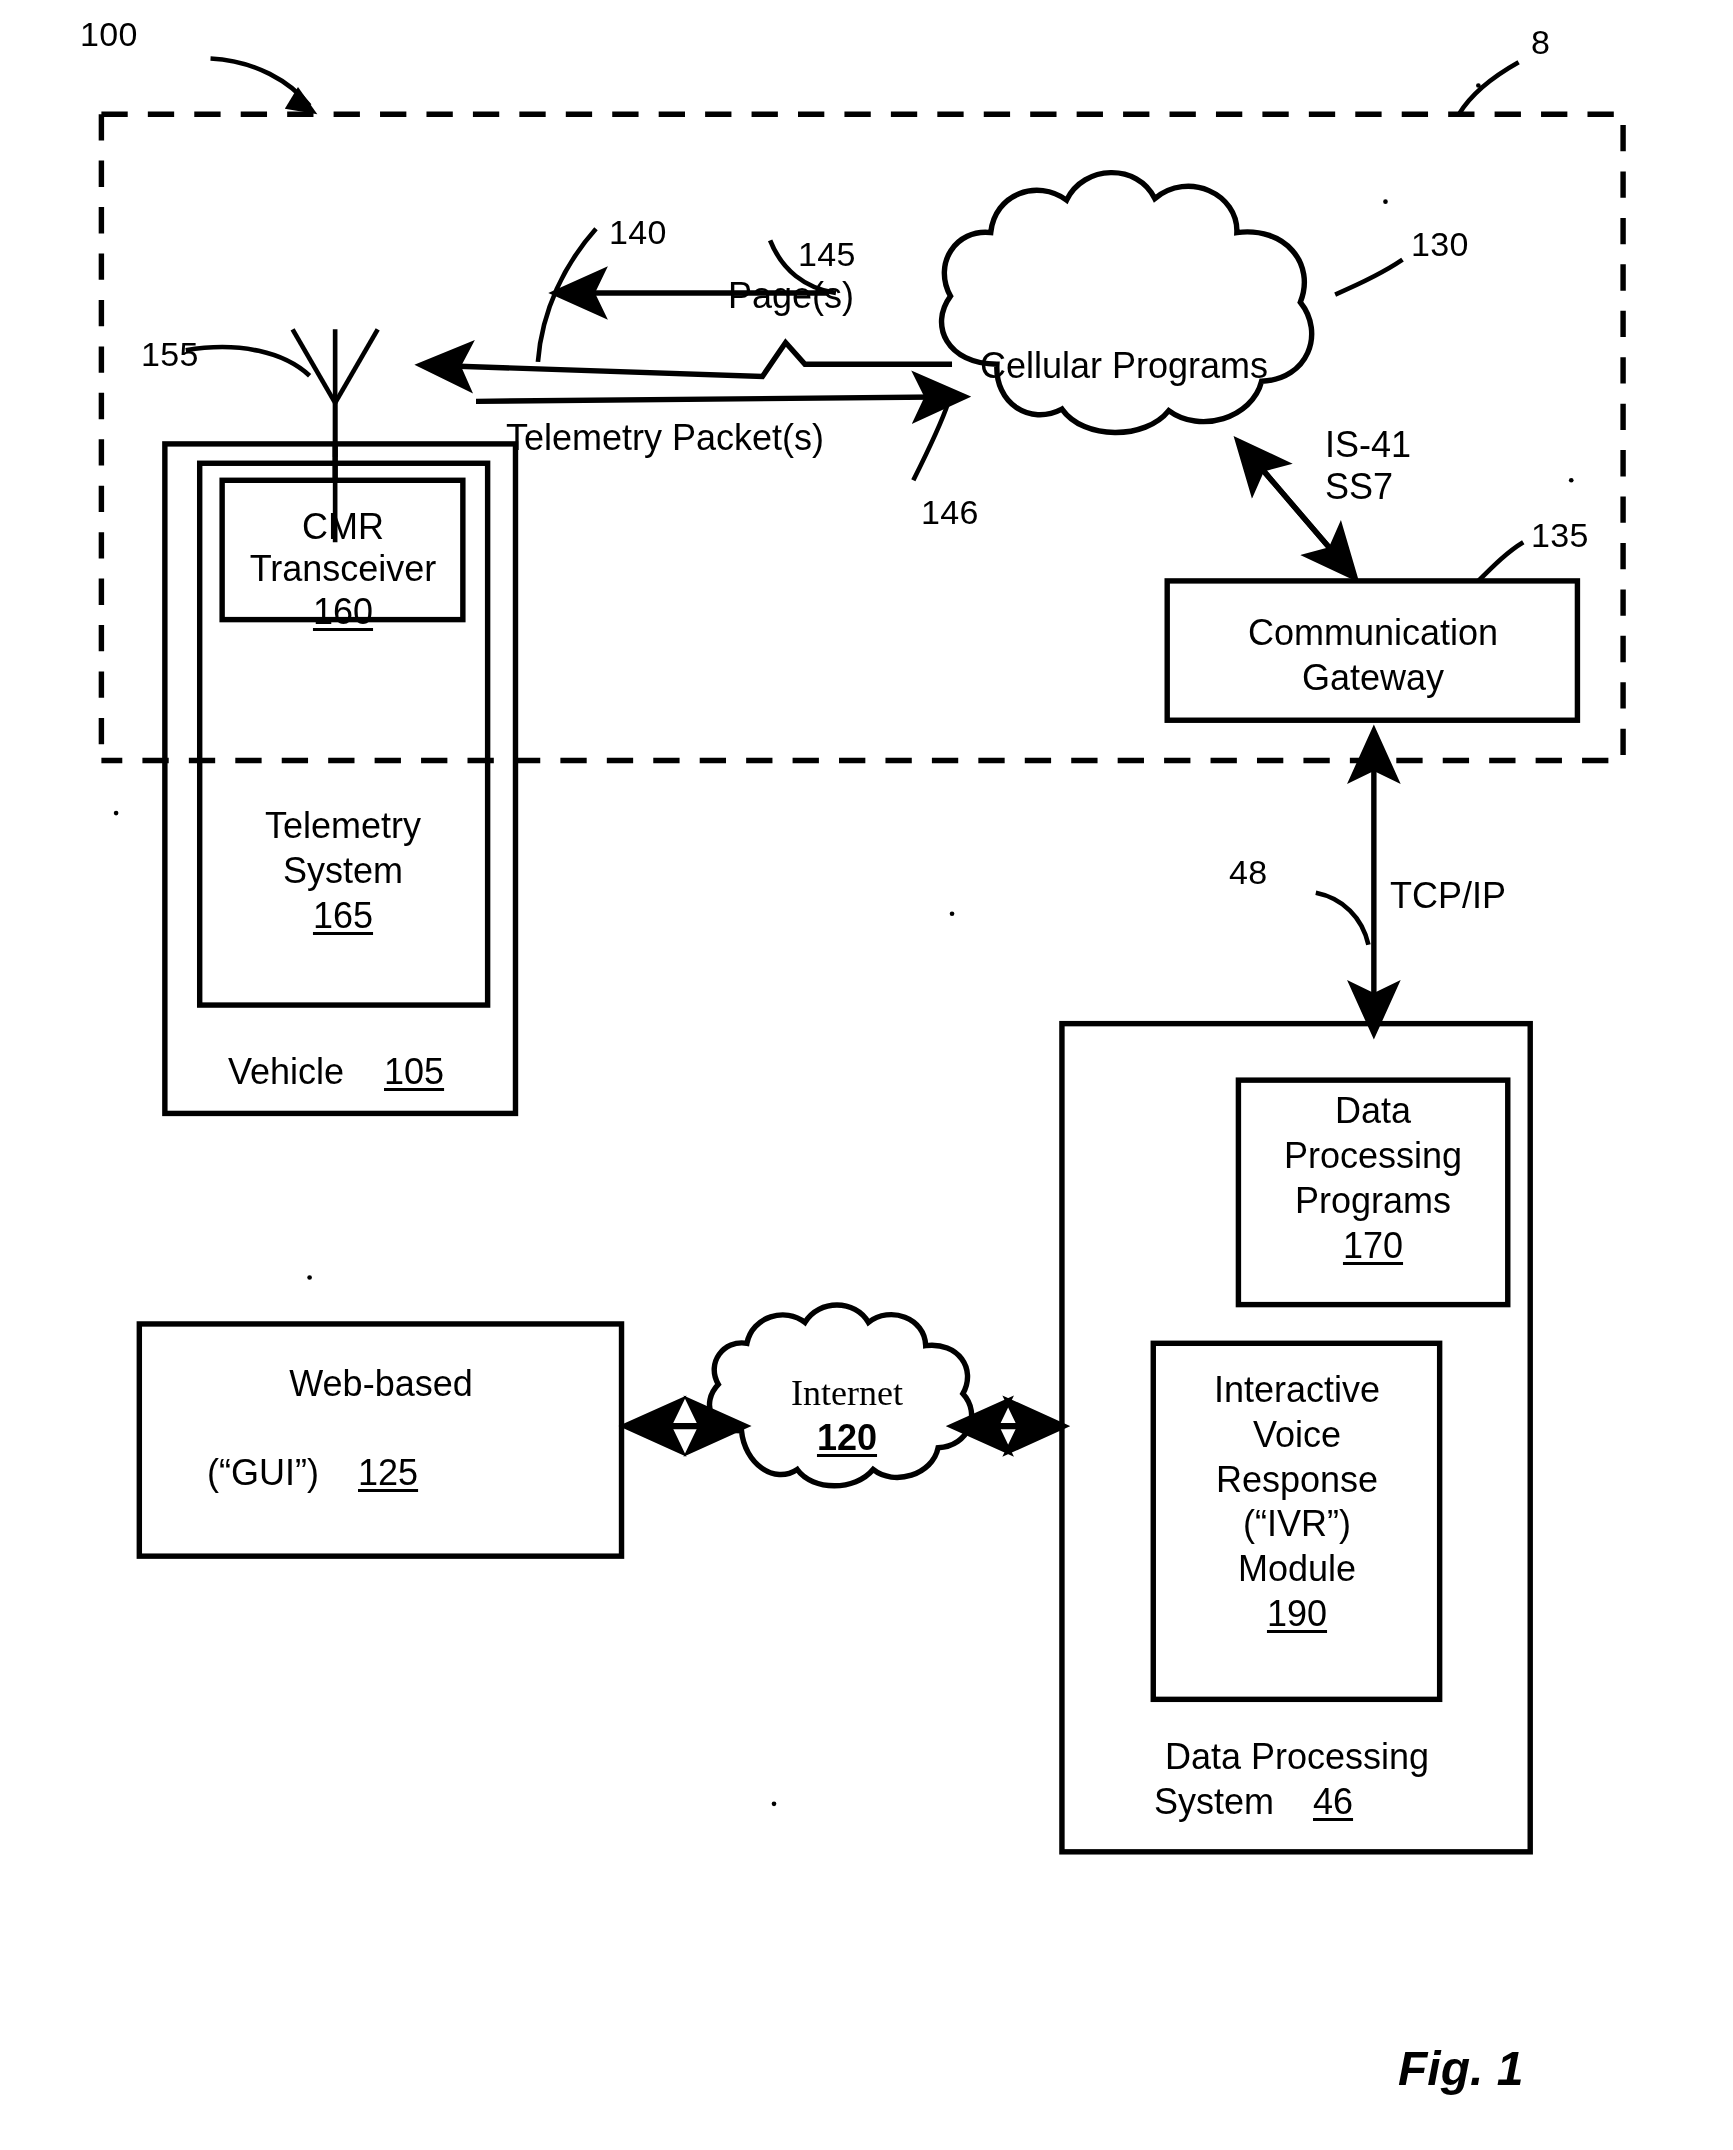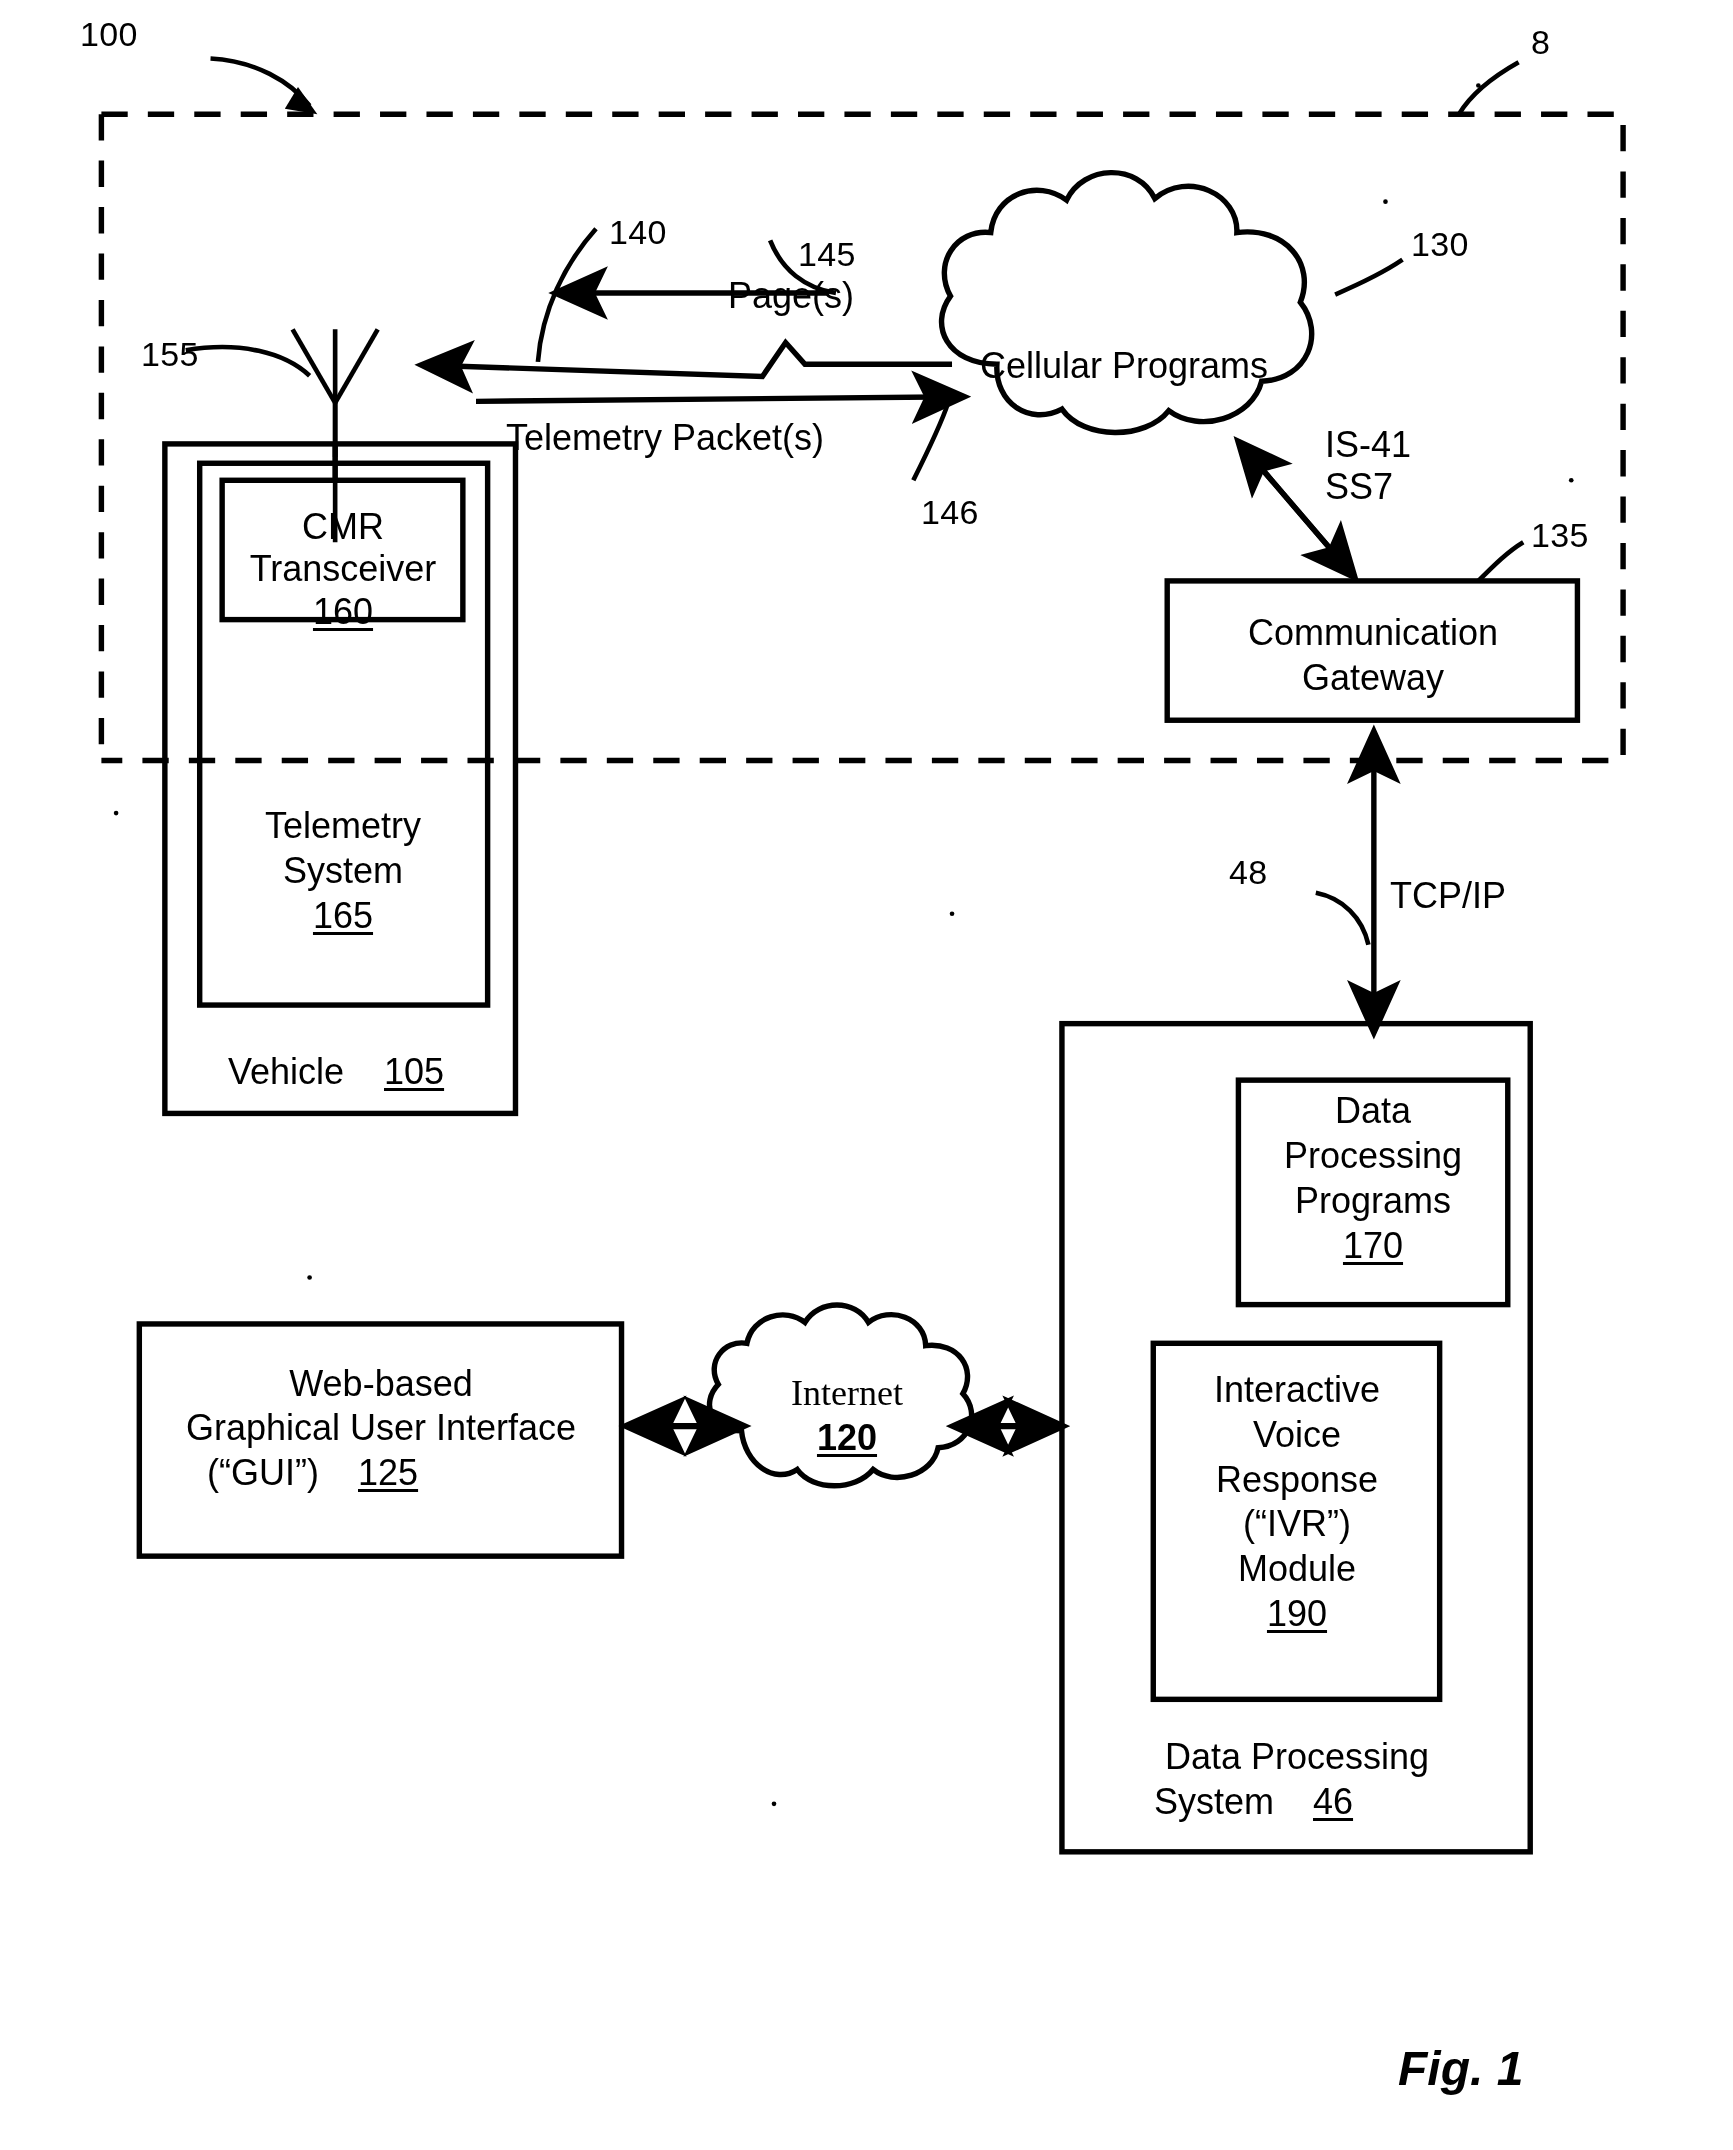--- a/index.html
+++ b/index.html
@@ -199,21 +199,20 @@
 
   <div class="lbl boxlabel" style="left:228px; top:1051px;">Vehicle</div>
   <div class="lbl boxlabel num-ul" style="left:384px; top:1051px;">105</div>
 
   <div class="lbl boxlabel centered" style="left:1373px; top:1090px;">Data</div>
   <div class="lbl boxlabel centered" style="left:1373px; top:1135px;">Processing</div>
   <div class="lbl boxlabel centered" style="left:1373px; top:1180px;">Programs</div>
   <div class="lbl boxlabel num-ul centered" style="left:1373px; top:1225px;">170</div>
 
   <div class="lbl boxlabel centered" style="left:381px; top:1363px;">Web-based</div>
-  <div class="lbl boxlabel centered" style="left:381px; top:1407px;">Graphical User Interface</div>
   <div class="lbl boxlabel" style="left:207px; top:1452px;">(“GUI”)</div>
   <div class="lbl boxlabel num-ul" style="left:358px; top:1452px;">125</div>
 
   <div class="lbl boxlabel centered" style="left:847px; top:1372px;font-family:Liberation Serif, serif;">Internet</div>
   <div class="lbl boxlabel num-ul centered" style="left:847px; top:1417px;font-weight:bold;">120</div>
 
   <div class="lbl boxlabel centered" style="left:1297px; top:1369px;">Interactive</div>
   <div class="lbl boxlabel centered" style="left:1297px; top:1414px;">Voice</div>
   <div class="lbl boxlabel centered" style="left:1297px; top:1459px;">Response</div>
   <div class="lbl boxlabel centered" style="left:1297px; top:1503px;">(“IVR”)</div>

